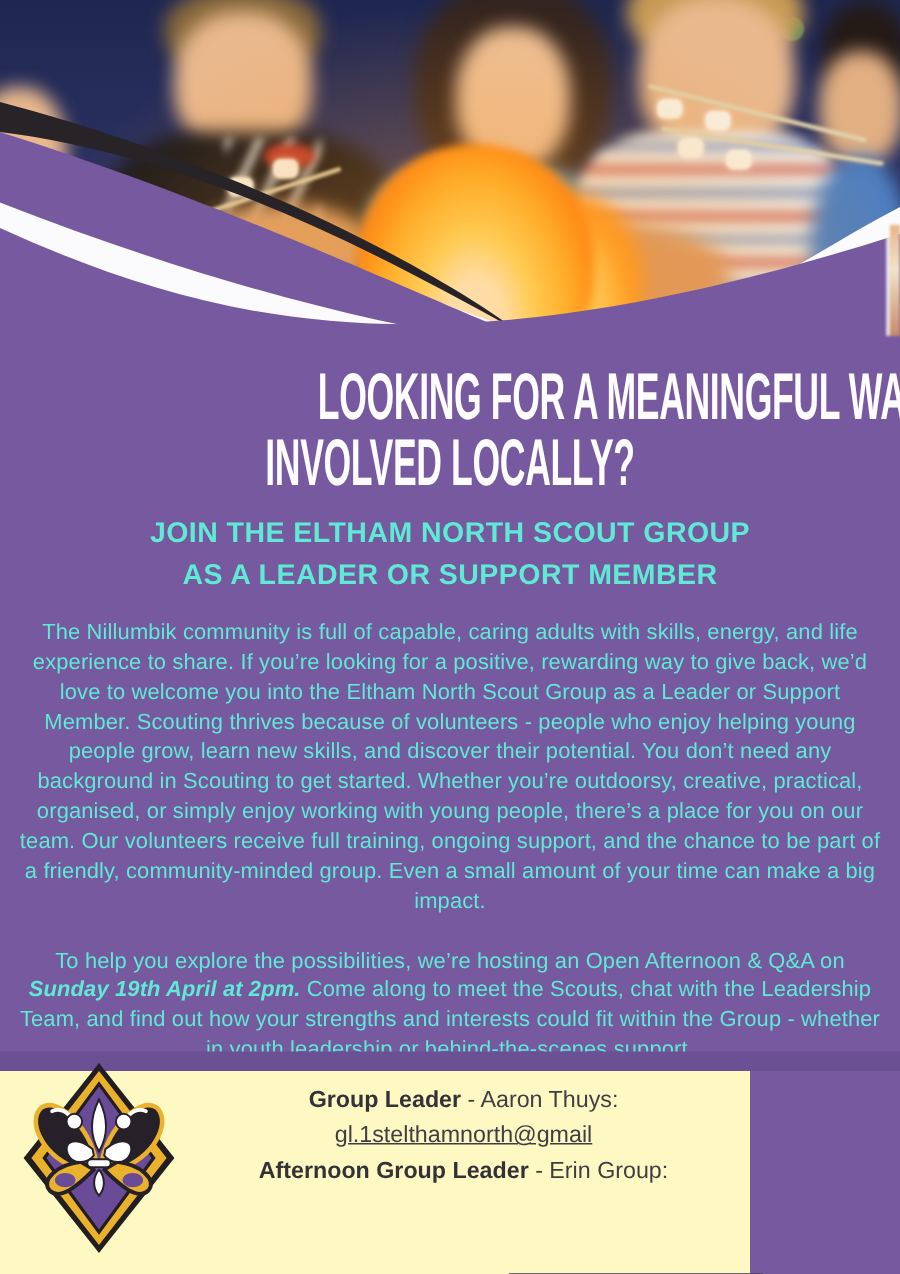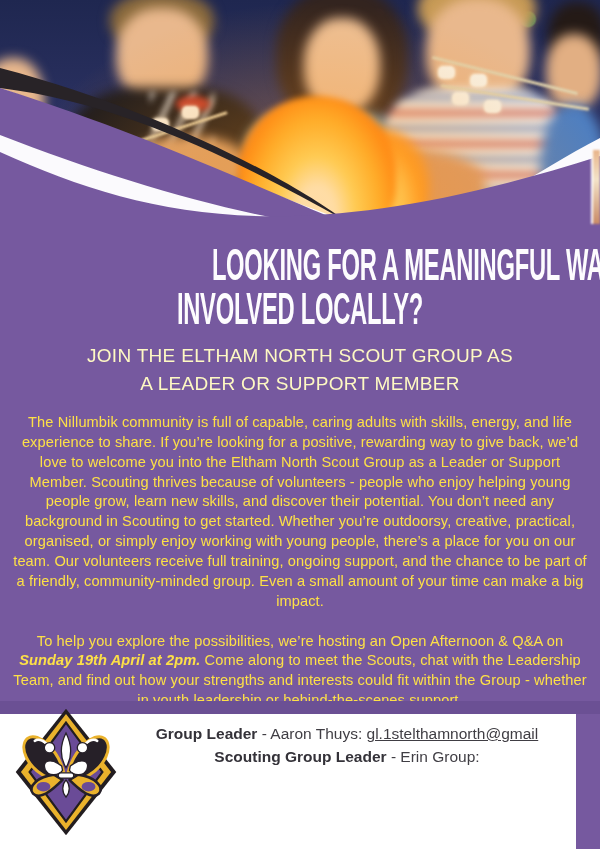--- a/index.html
+++ b/index.html
@@ -43,32 +43,32 @@
   }
   
   .content{position:absolute;top:241px;left:0;width:600px;text-align:center;color:#ffffff;}
   .headline{margin-top:2px;line-height:1.0;}
   .hl-line{
     display:inline-block;white-space:nowrap;font-weight:700;font-size:44px;
     letter-spacing:-0.5px;transform:scaleX(.54);transform-origin:50% 50%;
     color:#fdfcfe;
   }
   .subheadline{
-    margin:11px auto 0;max-width:430px;font-weight:400;font-size:19px;
-    line-height:1.45;letter-spacing:.3px;color:#fef9c3;
+    margin:11px auto 0;max-width:430px;font-weight:700;font-size:19px;
+    line-height:1.45;letter-spacing:.3px;color:#5eead4;
   }
   .bodytext{
     margin:16px auto 0;width:578px;font-size:14.6px;line-height:1.36;
-    color:#fde047;letter-spacing:.1px;
+    color:#5eead4;letter-spacing:.1px;
   }
   .bodytext.second{margin-top:20px;}
   .bodytext .bold-italic{font-weight:700;font-style:italic;}
   
   .bar{position:absolute;left:0;bottom:135px;width:600px;height:13px;background:#6b5094;}
-  .footer{position:absolute;left:0;bottom:0;width:576px;height:135px;background:#ffffff;}
+  .footer{position:absolute;left:0;bottom:0;width:500px;height:135px;background:#fef9c3;}
   .logo{position:absolute;left:14px;top:-8px;width:104px;height:132px;}
   .footer-text{
     margin-left:118px;padding-top:8px;text-align:center;
     font-size:15.5px;line-height:1.5;color:#403e44;
   }
   .footer-text b{color:#343239;}
   .footer-text a{color:#403e44;text-decoration:underline;}
   .tagline{font-size:16.5px;font-weight:700;font-style:italic;color:#343239;margin-top:1px;line-height:1.4;}
 </style>
 </head>
@@ -156,17 +156,17 @@
       <circle cx="79" cy="47" r="6" fill="#ffffff" stroke="#262028" stroke-width="1.5"></circle>
 
       <path d="M60,30 C67,44 67,58 60,70 C53,58 53,44 60,30 Z" fill="#ffffff" stroke="#262028" stroke-width="1.5"></path>
       <path d="M55,68 C42,58 32,62 36,72 C40,81 52,79 56,73 Z" fill="#ffffff" stroke="#262028" stroke-width="1.5"></path>
       <path d="M65,68 C78,58 88,62 84,72 C80,81 68,79 64,73 Z" fill="#ffffff" stroke="#262028" stroke-width="1.5"></path>
       <rect x="51" y="76" width="18" height="6" rx="3" fill="#ffffff" stroke="#262028" stroke-width="1.5"></rect>
       <path d="M60,84 C65,90 65,98 60,104 C55,98 55,90 60,84 Z" fill="#ffffff" stroke="#262028" stroke-width="1.5"></path>
     </svg>
     <div class="footer-text">
       <div><b>Group Leader</b><span> - Aaron Thuys: </span><a href="#">gl.1stelthamnorth@gmail</a></div>
-      <div><b>Scouting Group Leader</b><span> - Erin Group:</span></div>
+      <div><b>Afternoon Group Leader</b><span> - Erin Group:</span></div>
     </div>
   </div>
 
 </div>
 
 </body></html>

